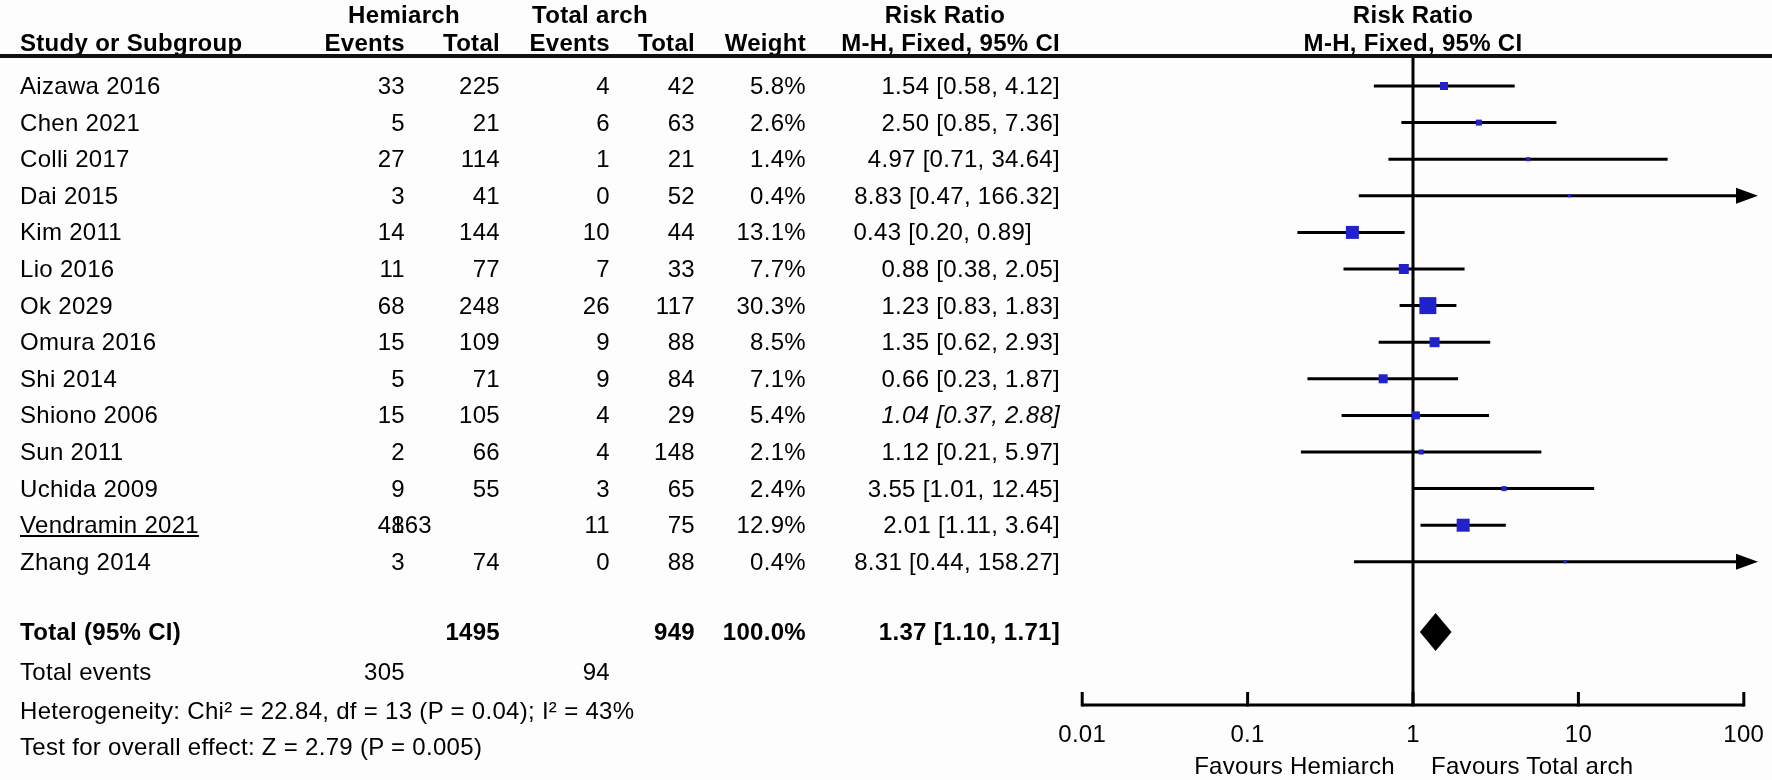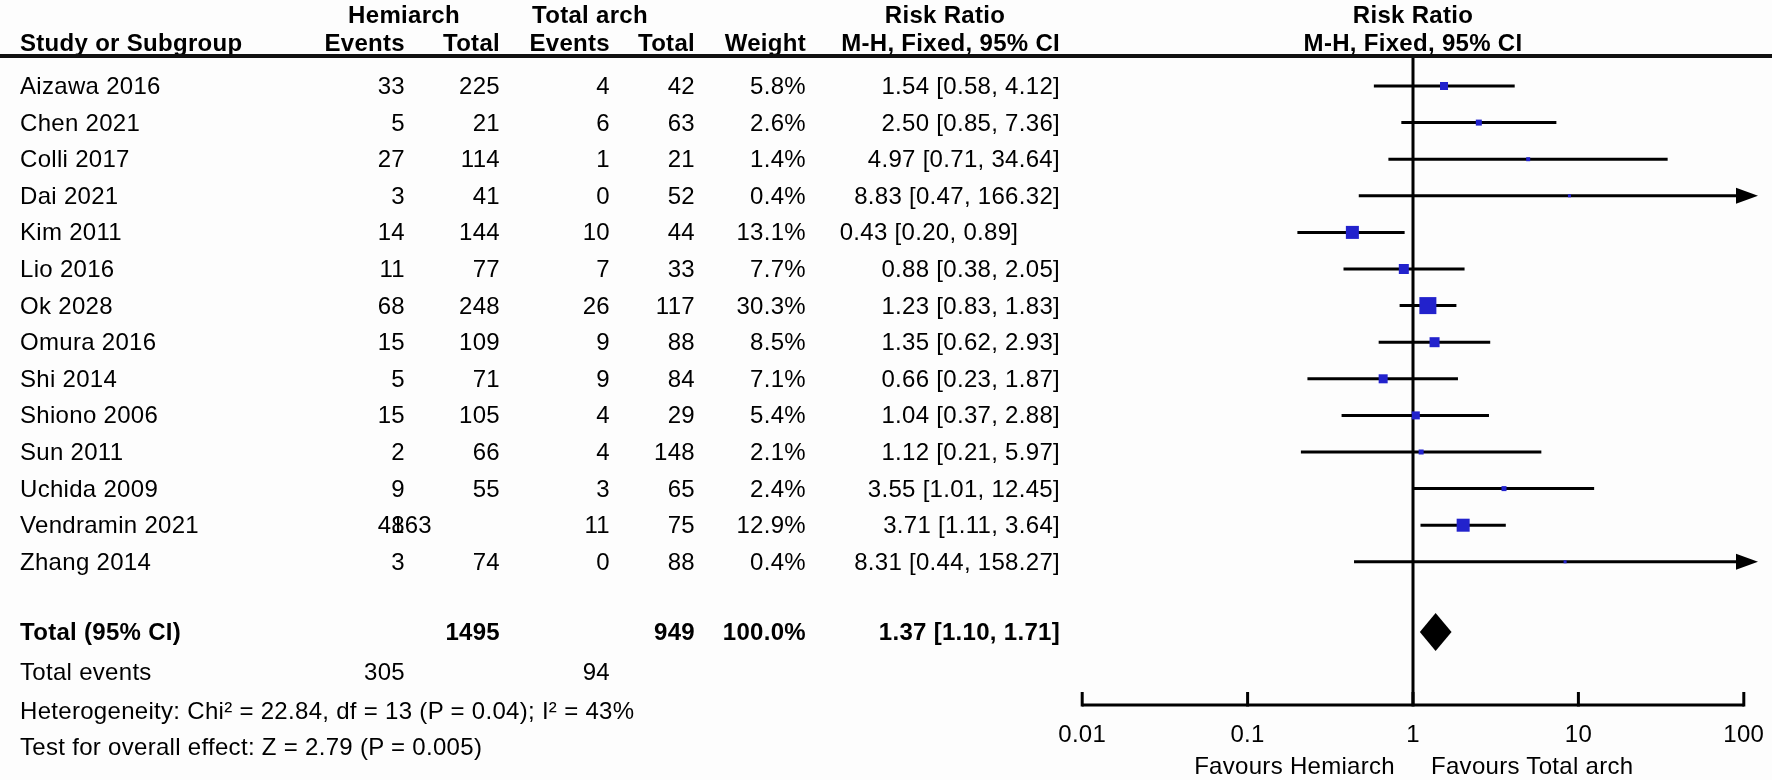--- a/index.html
+++ b/index.html
@@ -70,42 +70,42 @@
       <div class="cell right" style="top: 108px; right: 1077px; width: 80px;">63</div>
       <div class="cell right" style="top: 108px; right: 966px; width: 100px;">2.6%</div>
       <div class="cell right" style="top: 108px; right: 712px; width: 250px;">2.50 [0.85, 7.36]</div>
       <div class="cell" style="top: 144px; left: 20px;">Colli 2017</div>
       <div class="cell right" style="top: 144px; right: 1367px; width: 110px;">27</div>
       <div class="cell right" style="top: 144px; right: 1272px; width: 90px;">114</div>
       <div class="cell right" style="top: 144px; right: 1162px; width: 100px;">1</div>
       <div class="cell right" style="top: 144px; right: 1077px; width: 80px;">21</div>
       <div class="cell right" style="top: 144px; right: 966px; width: 100px;">1.4%</div>
       <div class="cell right" style="top: 144px; right: 712px; width: 250px;">4.97 [0.71, 34.64]</div>
-      <div class="cell" style="top: 181px; left: 20px;">Dai 2021</div>
+      <div class="cell" style="top: 181px; left: 20px;">Dai 2015</div>
       <div class="cell right" style="top: 181px; right: 1367px; width: 110px;">3</div>
       <div class="cell right" style="top: 181px; right: 1272px; width: 90px;">41</div>
       <div class="cell right" style="top: 181px; right: 1162px; width: 100px;">0</div>
       <div class="cell right" style="top: 181px; right: 1077px; width: 80px;">52</div>
       <div class="cell right" style="top: 181px; right: 966px; width: 100px;">0.4%</div>
       <div class="cell right" style="top: 181px; right: 712px; width: 250px;">8.83 [0.47, 166.32]</div>
       <div class="cell" style="top: 217px; left: 20px;">Kim 2011</div>
       <div class="cell right" style="top: 217px; right: 1367px; width: 110px;">14</div>
       <div class="cell right" style="top: 217px; right: 1272px; width: 90px;">144</div>
       <div class="cell right" style="top: 217px; right: 1162px; width: 100px;">10</div>
       <div class="cell right" style="top: 217px; right: 1077px; width: 80px;">44</div>
       <div class="cell right" style="top: 217px; right: 966px; width: 100px;">13.1%</div>
-      <div class="cell right" style="top: 217px; right: 718px; width: 250px; text-align: center;">0.43 [0.20, 0.89]</div>
+      <div class="cell right" style="top: 217px; right: 740px; width: 250px;">0.43 [0.20, 0.89]</div>
       <div class="cell" style="top: 254px; left: 20px;">Lio 2016</div>
       <div class="cell right" style="top: 254px; right: 1367px; width: 110px;">11</div>
       <div class="cell right" style="top: 254px; right: 1272px; width: 90px;">77</div>
       <div class="cell right" style="top: 254px; right: 1162px; width: 100px;">7</div>
       <div class="cell right" style="top: 254px; right: 1077px; width: 80px;">33</div>
       <div class="cell right" style="top: 254px; right: 966px; width: 100px;">7.7%</div>
       <div class="cell right" style="top: 254px; right: 712px; width: 250px;">0.88 [0.38, 2.05]</div>
-      <div class="cell" style="top: 291px; left: 20px;">Ok 2028</div>
+      <div class="cell" style="top: 291px; left: 20px;">Ok 2029</div>
       <div class="cell right" style="top: 291px; right: 1367px; width: 110px;">68</div>
       <div class="cell right" style="top: 291px; right: 1272px; width: 90px;">248</div>
       <div class="cell right" style="top: 291px; right: 1162px; width: 100px;">26</div>
       <div class="cell right" style="top: 291px; right: 1077px; width: 80px;">117</div>
       <div class="cell right" style="top: 291px; right: 966px; width: 100px;">30.3%</div>
       <div class="cell right" style="top: 291px; right: 712px; width: 250px;">1.23 [0.83, 1.83]</div>
       <div class="cell" style="top: 327px; left: 20px;">Omura 2016</div>
       <div class="cell right" style="top: 327px; right: 1367px; width: 110px;">15</div>
       <div class="cell right" style="top: 327px; right: 1272px; width: 90px;">109</div>
       <div class="cell right" style="top: 327px; right: 1162px; width: 100px;">9</div>
@@ -118,42 +118,42 @@
       <div class="cell right" style="top: 364px; right: 1162px; width: 100px;">9</div>
       <div class="cell right" style="top: 364px; right: 1077px; width: 80px;">84</div>
       <div class="cell right" style="top: 364px; right: 966px; width: 100px;">7.1%</div>
       <div class="cell right" style="top: 364px; right: 712px; width: 250px;">0.66 [0.23, 1.87]</div>
       <div class="cell" style="top: 400px; left: 20px;">Shiono 2006</div>
       <div class="cell right" style="top: 400px; right: 1367px; width: 110px;">15</div>
       <div class="cell right" style="top: 400px; right: 1272px; width: 90px;">105</div>
       <div class="cell right" style="top: 400px; right: 1162px; width: 100px;">4</div>
       <div class="cell right" style="top: 400px; right: 1077px; width: 80px;">29</div>
       <div class="cell right" style="top: 400px; right: 966px; width: 100px;">5.4%</div>
-      <div class="cell right" style="top: 400px; right: 712px; width: 250px;">1.04 [0.37, 2.88]</div>
+      <div class="cell right" style="top: 400px; right: 712px; width: 250px; font-style: italic;">1.04 [0.37, 2.88]</div>
       <div class="cell" style="top: 437px; left: 20px;">Sun 2011</div>
       <div class="cell right" style="top: 437px; right: 1367px; width: 110px;">2</div>
       <div class="cell right" style="top: 437px; right: 1272px; width: 90px;">66</div>
       <div class="cell right" style="top: 437px; right: 1162px; width: 100px;">4</div>
       <div class="cell right" style="top: 437px; right: 1077px; width: 80px;">148</div>
       <div class="cell right" style="top: 437px; right: 966px; width: 100px;">2.1%</div>
       <div class="cell right" style="top: 437px; right: 712px; width: 250px;">1.12 [0.21, 5.97]</div>
       <div class="cell" style="top: 474px; left: 20px;">Uchida 2009</div>
       <div class="cell right" style="top: 474px; right: 1367px; width: 110px;">9</div>
       <div class="cell right" style="top: 474px; right: 1272px; width: 90px;">55</div>
       <div class="cell right" style="top: 474px; right: 1162px; width: 100px;">3</div>
       <div class="cell right" style="top: 474px; right: 1077px; width: 80px;">65</div>
       <div class="cell right" style="top: 474px; right: 966px; width: 100px;">2.4%</div>
       <div class="cell right" style="top: 474px; right: 712px; width: 250px;">3.55 [1.01, 12.45]</div>
-      <div class="cell" style="top: 510px; left: 20px;">Vendramin 2021</div>
+      <div class="cell" style="top: 510px; left: 20px; text-decoration: underline;">Vendramin 2021</div>
       <div class="cell right" style="top: 510px; right: 1367px; width: 110px;">48</div>
       <div class="cell right" style="top: 510px; right: 1340px; width: 90px;">163</div>
       <div class="cell right" style="top: 510px; right: 1162px; width: 100px;">11</div>
       <div class="cell right" style="top: 510px; right: 1077px; width: 80px;">75</div>
       <div class="cell right" style="top: 510px; right: 966px; width: 100px;">12.9%</div>
-      <div class="cell right" style="top: 510px; right: 712px; width: 250px;">3.71 [1.11, 3.64]</div>
+      <div class="cell right" style="top: 510px; right: 712px; width: 250px;">2.01 [1.11, 3.64]</div>
       <div class="cell" style="top: 547px; left: 20px;">Zhang 2014</div>
       <div class="cell right" style="top: 547px; right: 1367px; width: 110px;">3</div>
       <div class="cell right" style="top: 547px; right: 1272px; width: 90px;">74</div>
       <div class="cell right" style="top: 547px; right: 1162px; width: 100px;">0</div>
       <div class="cell right" style="top: 547px; right: 1077px; width: 80px;">88</div>
       <div class="cell right" style="top: 547px; right: 966px; width: 100px;">0.4%</div>
       <div class="cell right" style="top: 547px; right: 712px; width: 250px;">8.31 [0.44, 158.27]</div>
     </div>
 
   <div class="cell bold" style="left:20px;top:617px;">Total (95% CI)</div>

